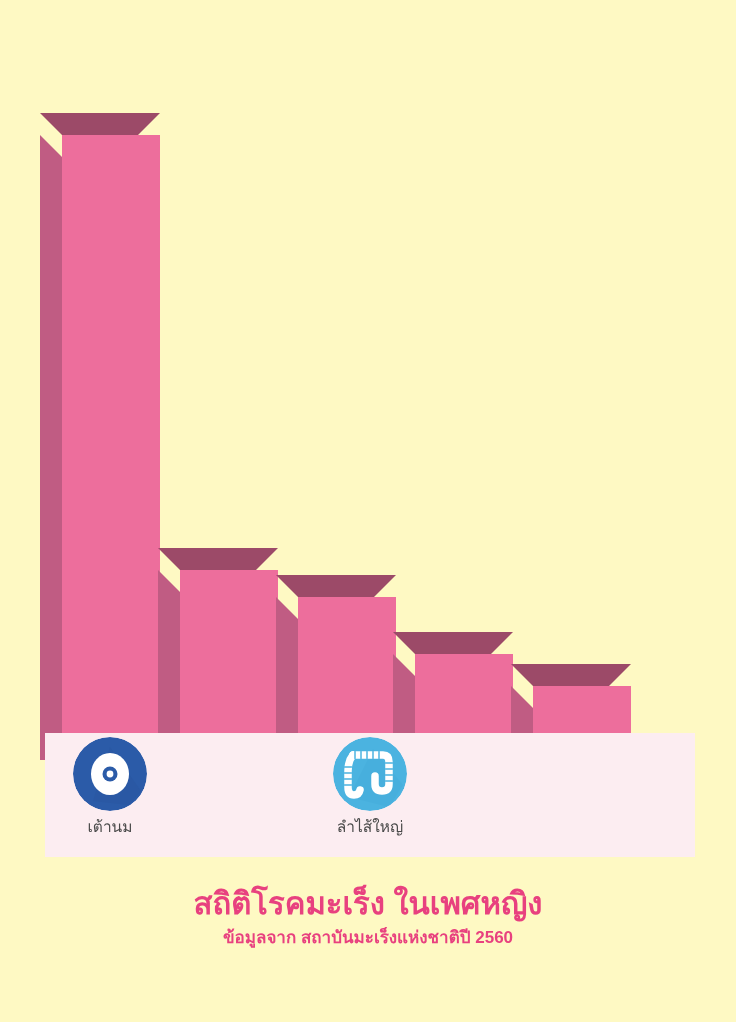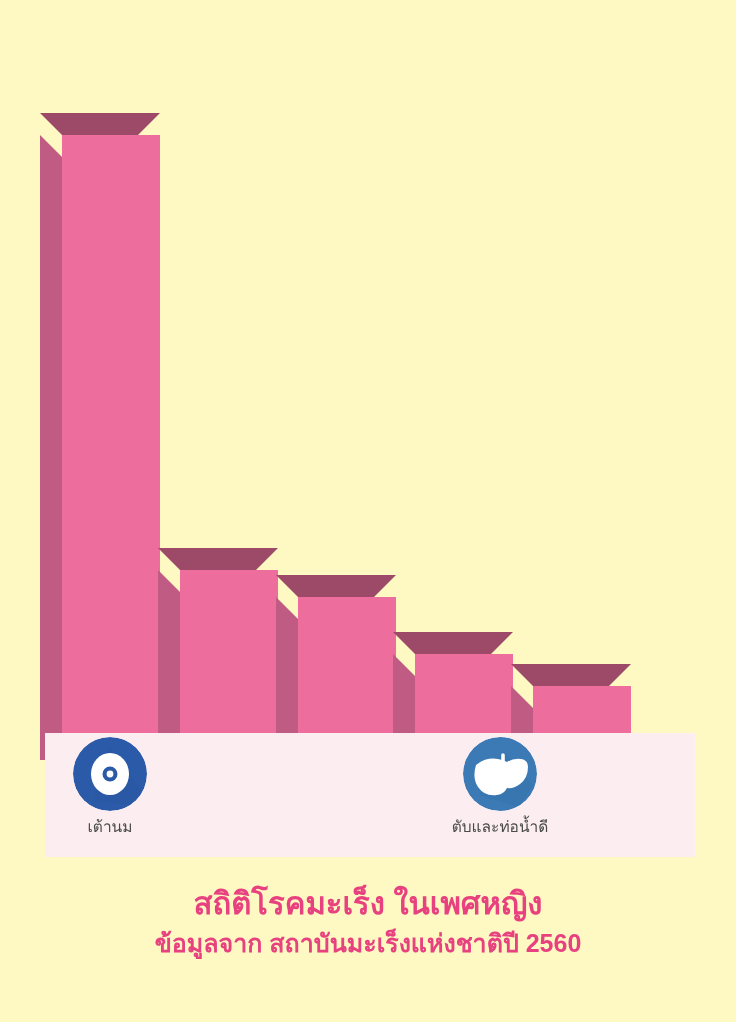--- a/index.html
+++ b/index.html
@@ -117,21 +117,21 @@
   #main-title {
     font-size: 31px;
     font-weight: bold;
     color: #e8417f;
     letter-spacing: 0px;
     line-height: 1.2;
     margin: 0;
   }
 
   #sub-title {
-    font-size: 25px;
+    font-size: 17px;
     font-weight: bold;
     color: #e8417f;
     margin: 6px 0 0 0;
     line-height: 1.2;
   }
 </style>
 </head>
 <body style="background: rgb(255, 255, 255);">
 
 <div id="infographic" style="background: #fef9c3;">
@@ -179,33 +179,37 @@
           <path class="ic-shadow" d="M37 10 L68 54 L56 68 L20 64 Z" opacity="0.16" fill="#234990"></path>
           <ellipse class="ic-fg" cx="37" cy="37" rx="19" ry="21" fill="#ffffff"></ellipse>
           <circle class="ic-bg2" cx="37" cy="37" r="7.5" fill="#2b5ba8"></circle>
           <circle class="ic-fg" cx="37" cy="37" r="3.4" fill="#ffffff"></circle>
         </svg>
       </div>
       <div class="icon-label" style="color: rgb(74, 74, 74);">เต้านม</div>
     </div>
 
 
-
-    <div class="icon-cell" id="ic3" style="left: 390px; width: 130px;">
+    <div class="icon-cell" id="ic2" style="left: 260px; width: 130px;">
       <div class="icon-circle">
         <svg viewBox="0 0 74 74" xmlns="http://www.w3.org/2000/svg">
-          <circle class="ic-bg" cx="37" cy="37" r="37" fill="#3b7ab5"></circle>
-          <path class="ic-shadow" d="M40 14 L70 48 L56 70 L16 58 Z" opacity="0.18" fill="#2e6399"></path>
-          <path class="ic-fg" d="M13 28 q10 -8 22 -6 q6 1 9 3 q6 -4 14 -3 q7 1 7 8 q0 11 -8 17 q-6 5 -13 4 q-3 6 -10 7 q-12 2 -19 -8 q-6 -9 -2 -22 z" fill="#ffffff"></path>
-          <path class="ic-fg" d="M40 18 l0 34" fill="none" stroke-width="3.6" stroke-linecap="round" stroke="#ffffff"></path>
-          <path class="ic-fg" d="M40 34 l-8 0 M32 34 l0 6 M40 42 l-6 0" fill="none" stroke-width="2.8" stroke-linecap="round" stroke="#ffffff"></path>
+          <circle class="ic-bg" cx="37" cy="37" r="37" fill="#4bb3e0"></circle>
+          <path class="ic-shadow" d="M40 12 L70 48 L56 70 L16 60 Z" opacity="0.16" fill="#3a9bcb"></path>
+          <path class="ic-fg" d="M20 18 L50 18 q6 0 6 7 l0 22 q0 7 -7 7 q-7 0 -7 -7 l0 -8" fill="none" stroke-width="7.5" stroke-linecap="round" stroke-linejoin="round" stroke="#ffffff"></path>
+          <path class="ic-fg" d="M20 18 q-5 6 -5 16 l0 16 q0 8 6 8 q5 0 6 -5" fill="none" stroke-width="7.5" stroke-linecap="round" stroke-linejoin="round" stroke="#ffffff"></path>
+          <g class="ic-bg-stroke" stroke-width="1.5" fill="none" stroke-linecap="round" stroke="#4bb3e0">
+            <path d="M22 14.6 L22 21.6 M28 14.6 L28 21.6 M34 14.6 L34 21.6 M40 14.6 L40 21.6 M46 14.6 L46 21.6"></path>
+            <path d="M52.5 26 L59.5 26 M52.5 32 L59.5 32 M52.5 38 L59.5 38 M52.5 44 L59.5 44"></path>
+            <path d="M11.5 30 L18.5 30 M11.5 36 L18.5 36 M11.5 42 L18.5 42 M11.5 48 L18.5 48"></path>
+          </g>
         </svg>
       </div>
-      <div class="icon-label" style="color: rgb(74, 74, 74);">ตับและท่อน้ำดี</div>
-    </div>
+      <div class="icon-label" style="color: rgb(74, 74, 74);">ลำไส้ใหญ่</div>
+    </div>
+
 
 
   </div>
 
   <div id="title-block">
     <h1 id="main-title" style="color: rgb(232, 65, 127);">สถิติโรคมะเร็ง ในเพศหญิง</h1>
     <p id="sub-title" style="color: rgb(232, 65, 127);">ข้อมูลจาก สถาบันมะเร็งแห่งชาติปี 2560</p>
   </div>
 
 </div>

